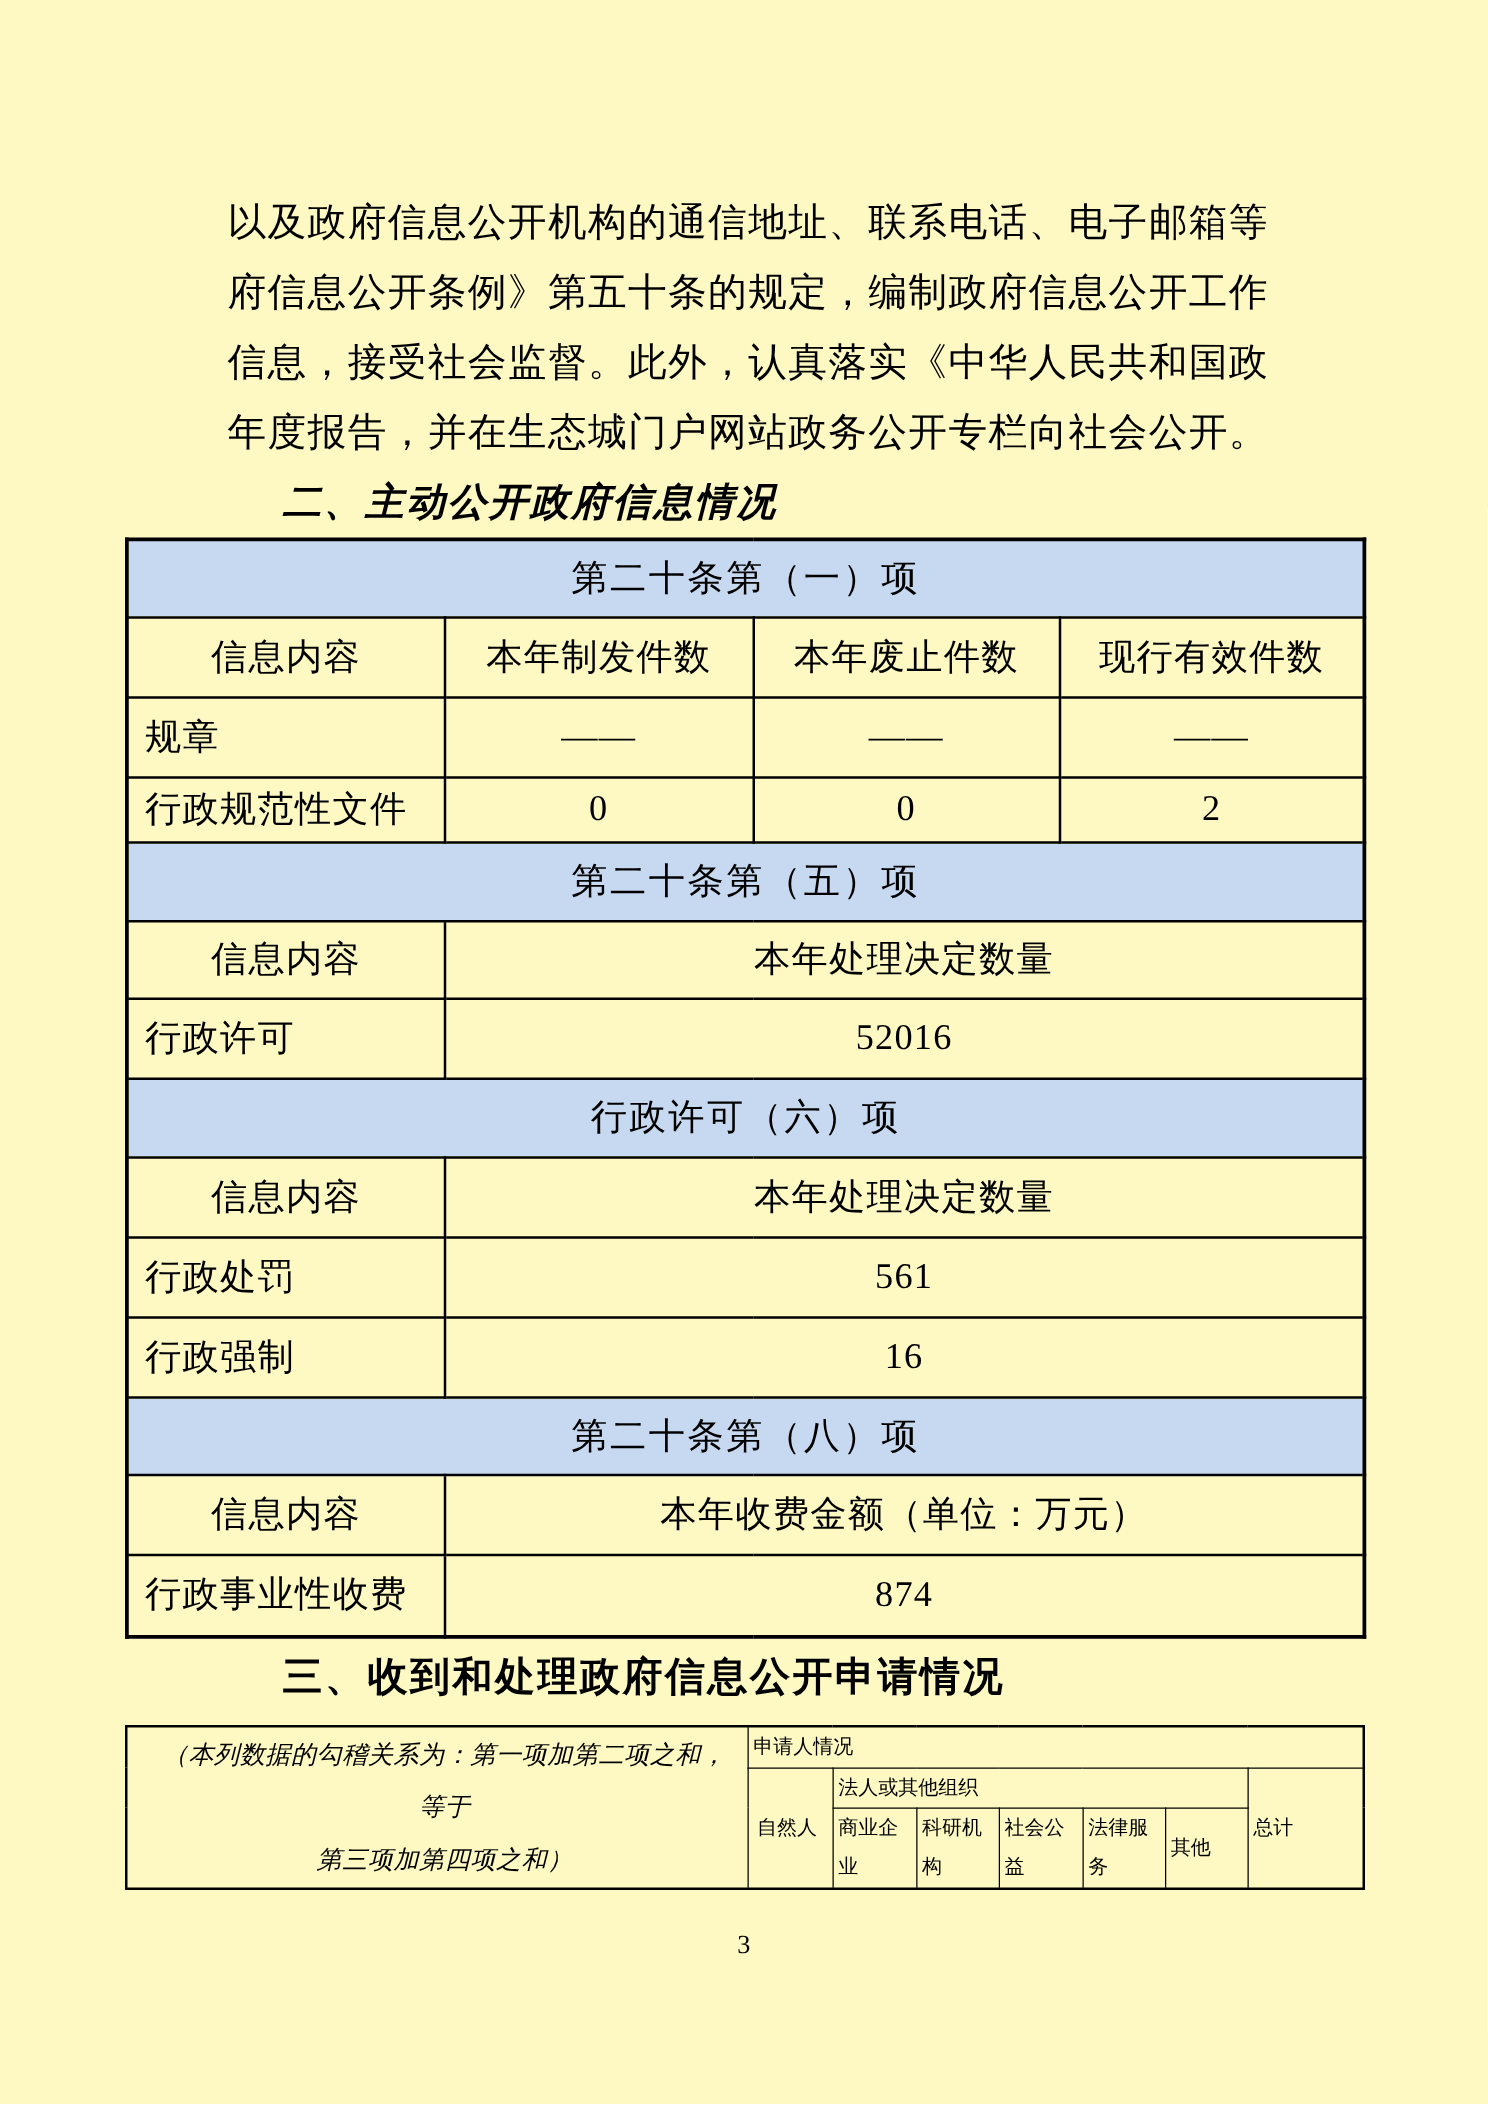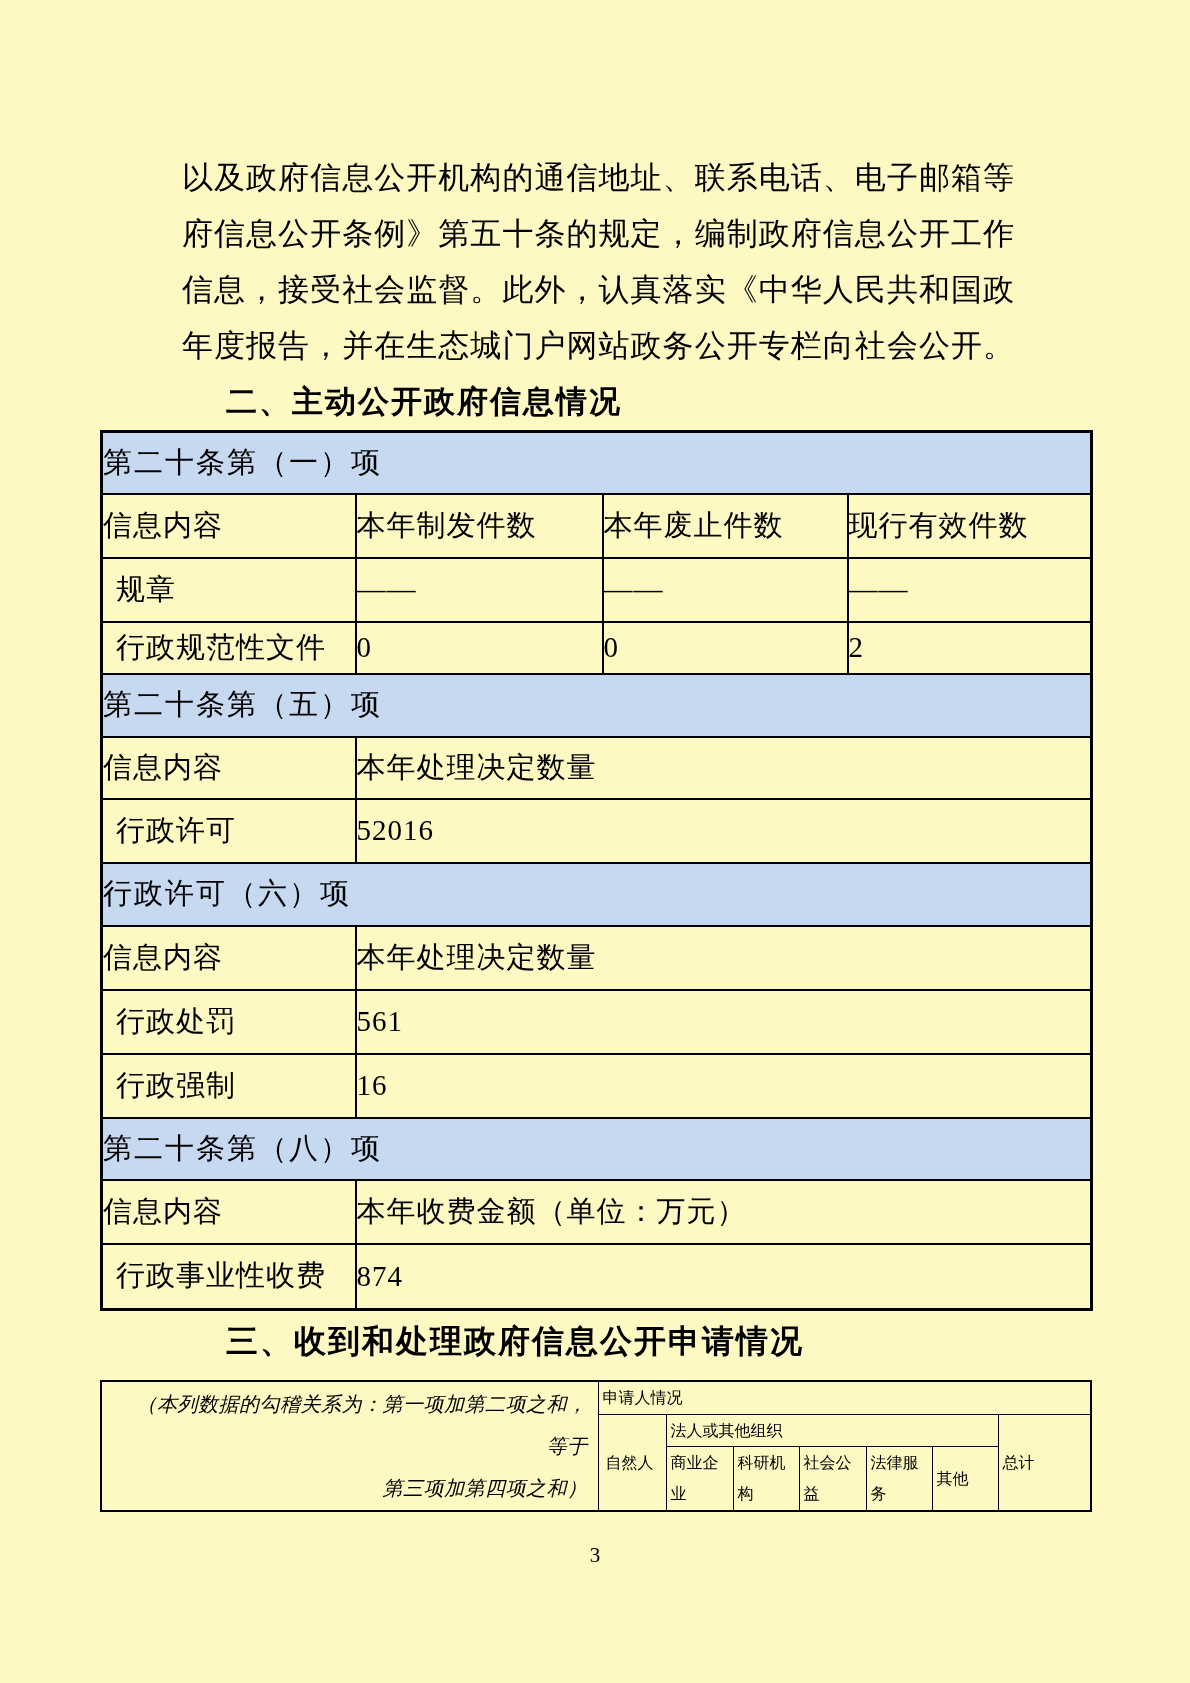--- a/index.html
+++ b/index.html
@@ -14,46 +14,46 @@
   .para .pline {
     font-size:31px; line-height:56px; height:56px;
     text-align:justify; text-align-last:justify; white-space:nowrap;
   }
   
   .sec-heading {
     position:absolute; left:226px;
     font-family:"Liberation Sans","DejaVu Sans",sans-serif;
     font-weight:bold; font-size:31px; letter-spacing:2px; color:#000;
   }
-  .h2 { top:381px; }
+  .h2 { top:381px;font-style:italic; }
   .h3 { top:1320px; font-size:32px; }
   
   table.t1 {
     position:absolute; left:100px; top:430px; width:990px;
     border-collapse:collapse; table-layout:fixed;
     border:3px solid #000;
   }
   table.t1 td {
-    border:2px solid #000; font-size:29px; text-align:left;
+    border:2px solid #000; font-size:29px; text-align:center;
     vertical-align:middle; letter-spacing:1px; overflow:hidden;
   }
   table.t1 tr.band td { background:var(--band-bg,#c6d9f1); letter-spacing:2px; }
   table.t1 td.lbl { text-align:left; padding-left:13px; }
   
   table.t2 {
     position:absolute; left:100px; top:1380px; width:990px;
     border-collapse:collapse; table-layout:fixed;
     border:2px solid #000;
   }
   table.t2 td {
     border:1.5px solid #000; font-size:16px; line-height:31px;
     text-align:left; vertical-align:middle; padding:0 4px; overflow:hidden;
   }
   table.t2 td.note {
-    text-align:right; padding-left:22px; padding-right:10px;
+    text-align:center; padding-left:22px; padding-right:10px;
     font-style:italic; font-size:20px; line-height:42px; letter-spacing:0.5px;
   }
   table.t2 td.tight { padding:0 7px; }
   
   .pageno {
     position:absolute; top:1543px; left:0; width:100%;
     text-align:center; font-size:21px;
   }
 </style>
 </head>

